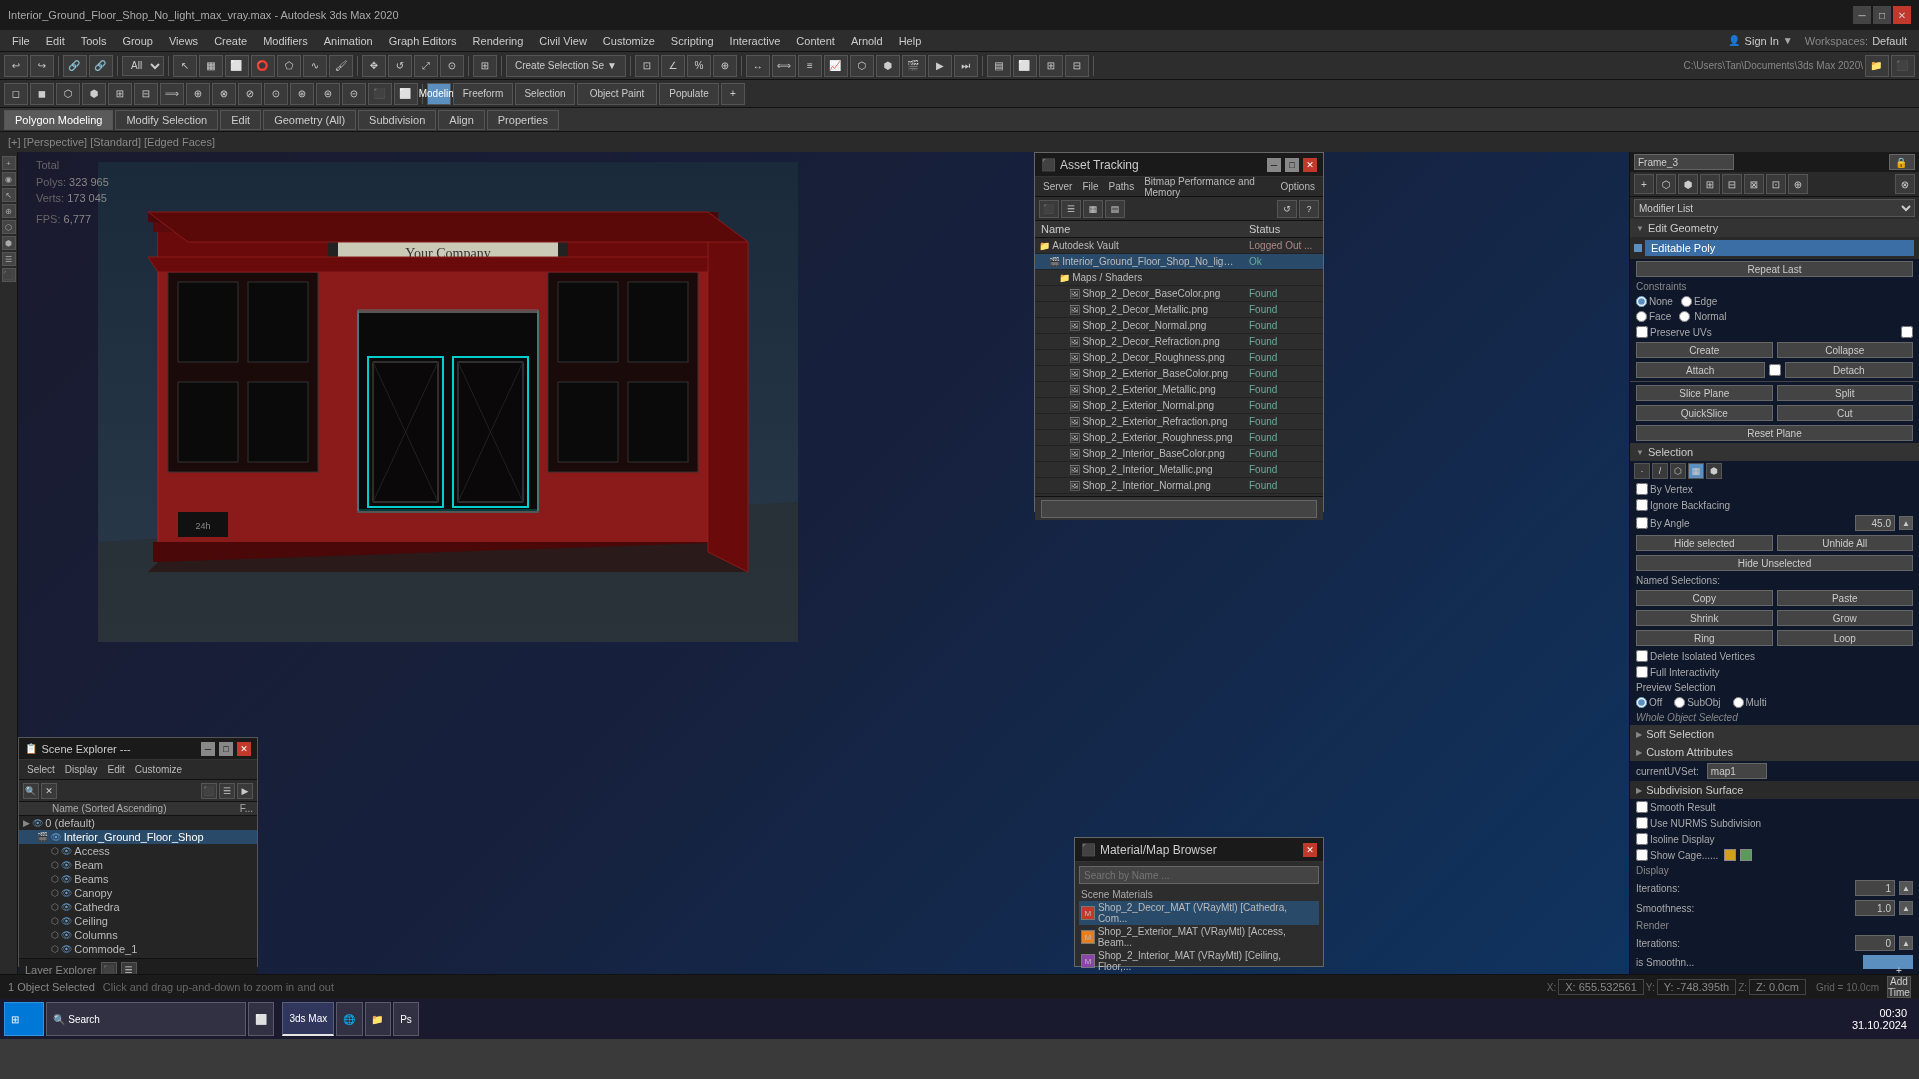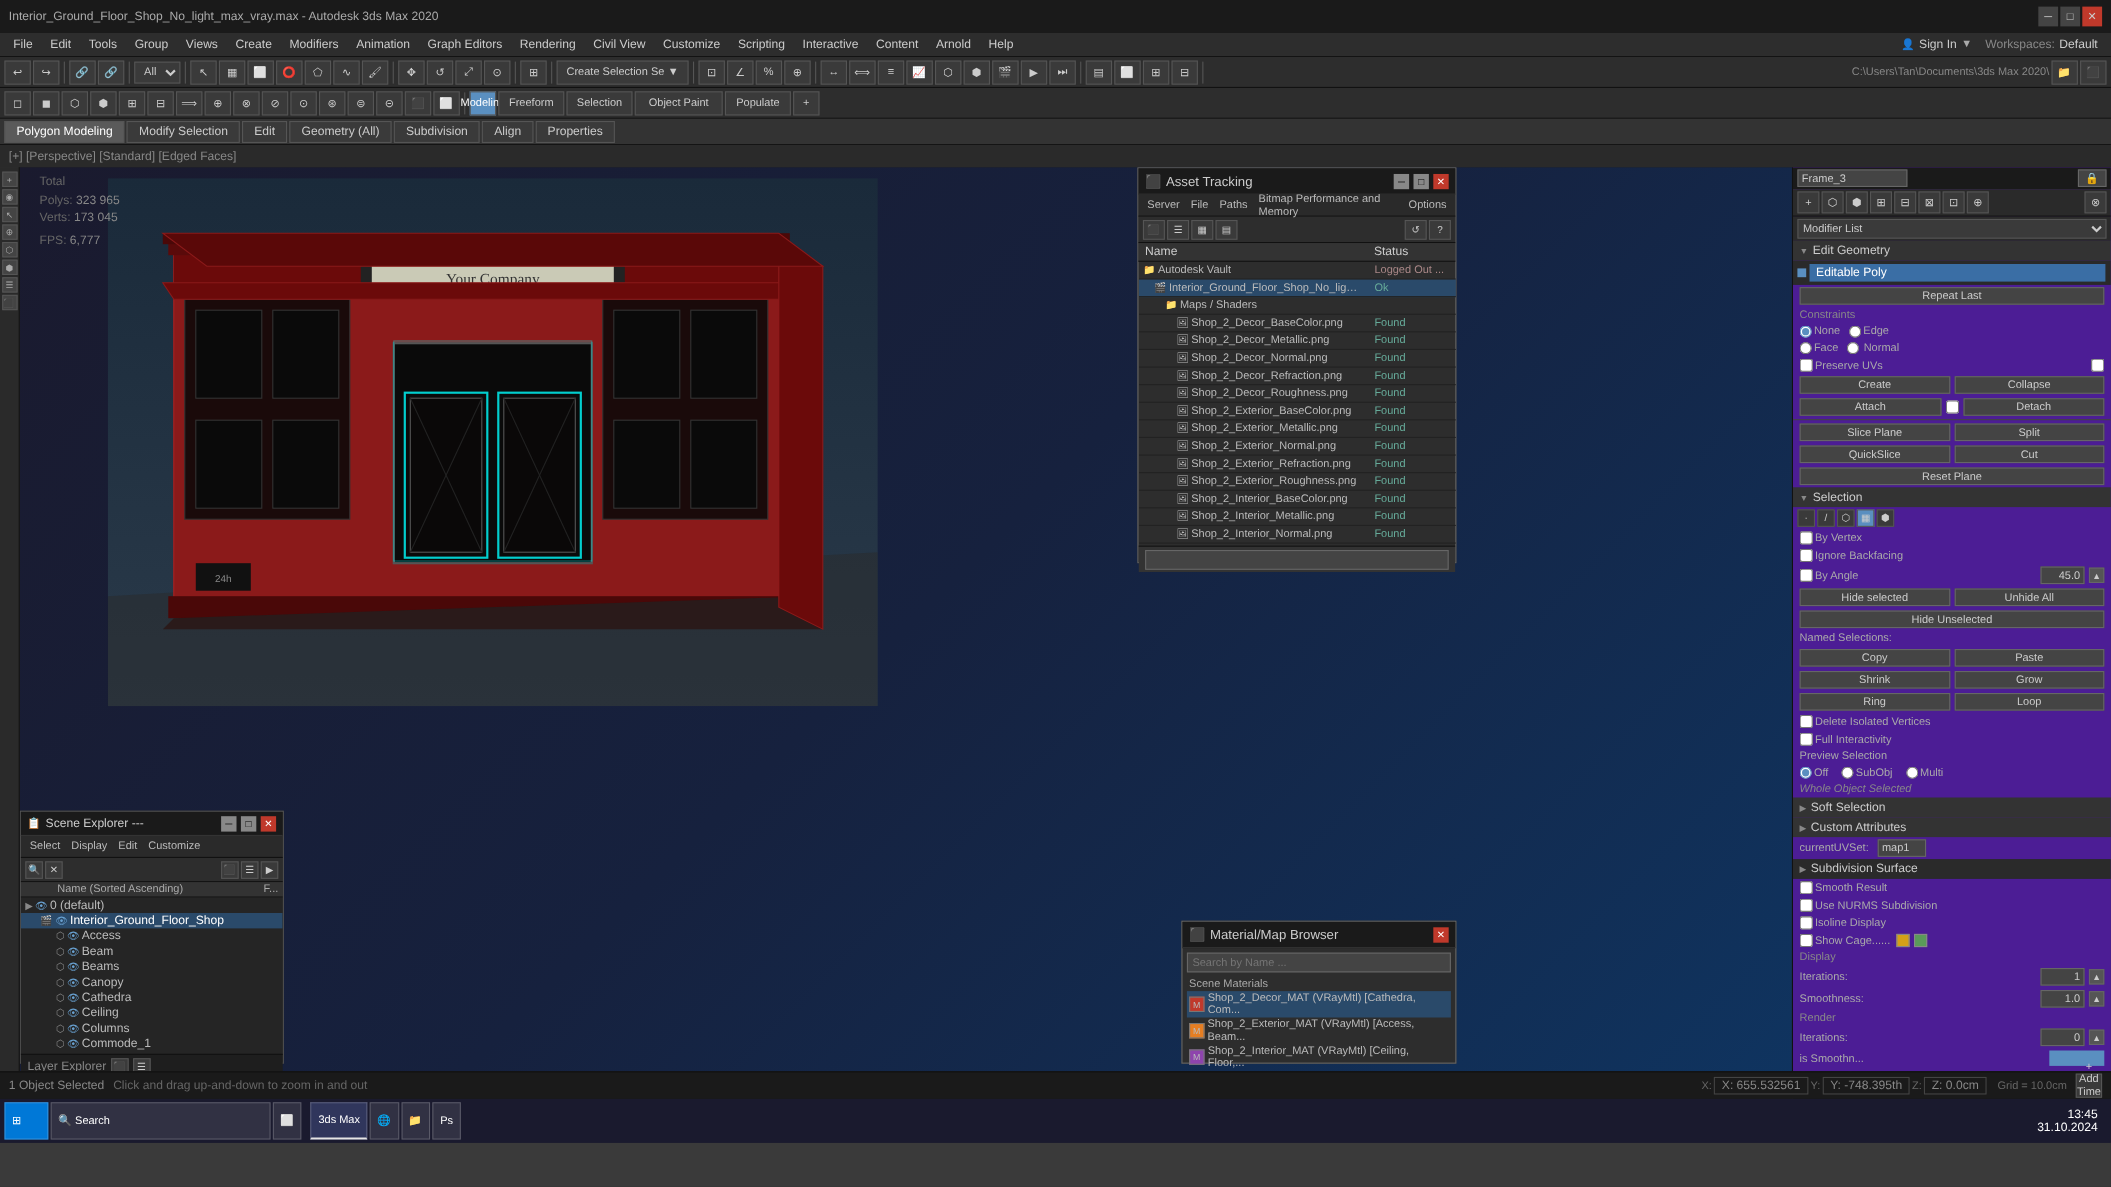--- a/index.html
+++ b/index.html
@@ -176,21 +176,21 @@
       top: 5px;
       left: 18px;
       color: #888;
       font-size: 11px;
       line-height: 1.5;
     }
 
     
     #right-panel {
       width: 290px;
-      background: #4c1d95;
+      background: #0f172a;
       border-left: 1px solid #111;
       overflow-y: auto;
       font-size: 11px;
     }
     .rp-section-header {
       background: #333;
       padding: 3px 6px;
       color: #ccc;
       cursor: pointer;
       display: flex;
@@ -1243,21 +1243,21 @@
         <span class="collapse-arrow">▶</span>
         <span>Soft Selection</span>
       </div>
 
       <div class="rp-section-header">
         <span class="collapse-arrow">▶</span>
         <span>Custom Attributes</span>
       </div>
       <div class="rp-row">
         <span style="font-size:10px;color:#aaa;">currentUVSet:</span>
-        <input class="rp-input" value="map1" style="width: 44px; margin-left: 4px;">
+        <input class="rp-input" value="map1" style="width: 60px; margin-left: 4px;">
       </div>
 
       <div class="rp-section-header" style="background:#2a2a2a;">
         <span class="collapse-arrow">▶</span>
         <span>Subdivision Surface</span>
       </div>
       <div class="rp-row">
         <label style="display:flex;align-items:center;gap:2px;font-size:10px;color:#aaa;">
           <input type="checkbox" class="rp-checkbox" style="">
           <span>Smooth Result</span>
@@ -1389,18 +1389,18 @@
     <button class="taskbar-btn" style="width:200px;">🔍 Search</button>
     <button class="taskbar-btn">⬜</button>
     <div style="flex:0;width:1px;background:rgba(255,255,255,0.2);margin:4px 2px;"></div>
 
     <button class="taskbar-btn" style="background:rgba(100,120,200,0.3);border-bottom:2px solid #e5e5e5;">3ds Max</button>
     <button class="taskbar-btn">🌐</button>
     <button class="taskbar-btn">📁</button>
     <button class="taskbar-btn">Ps</button>
     <div style="flex:1;"></div>
     <div style="display:flex;flex-direction:column;align-items:flex-end;padding:0 8px;justify-content:center;">
-      <span style="color:#fff;font-size:11px;">13:45</span>
+      <span style="color:#fff;font-size:11px;">00:30</span>
       <span style="color:#fff;font-size:11px;">31.10.2024</span>
     </div>
   </div>
 
 </div>
 
 </body></html>

